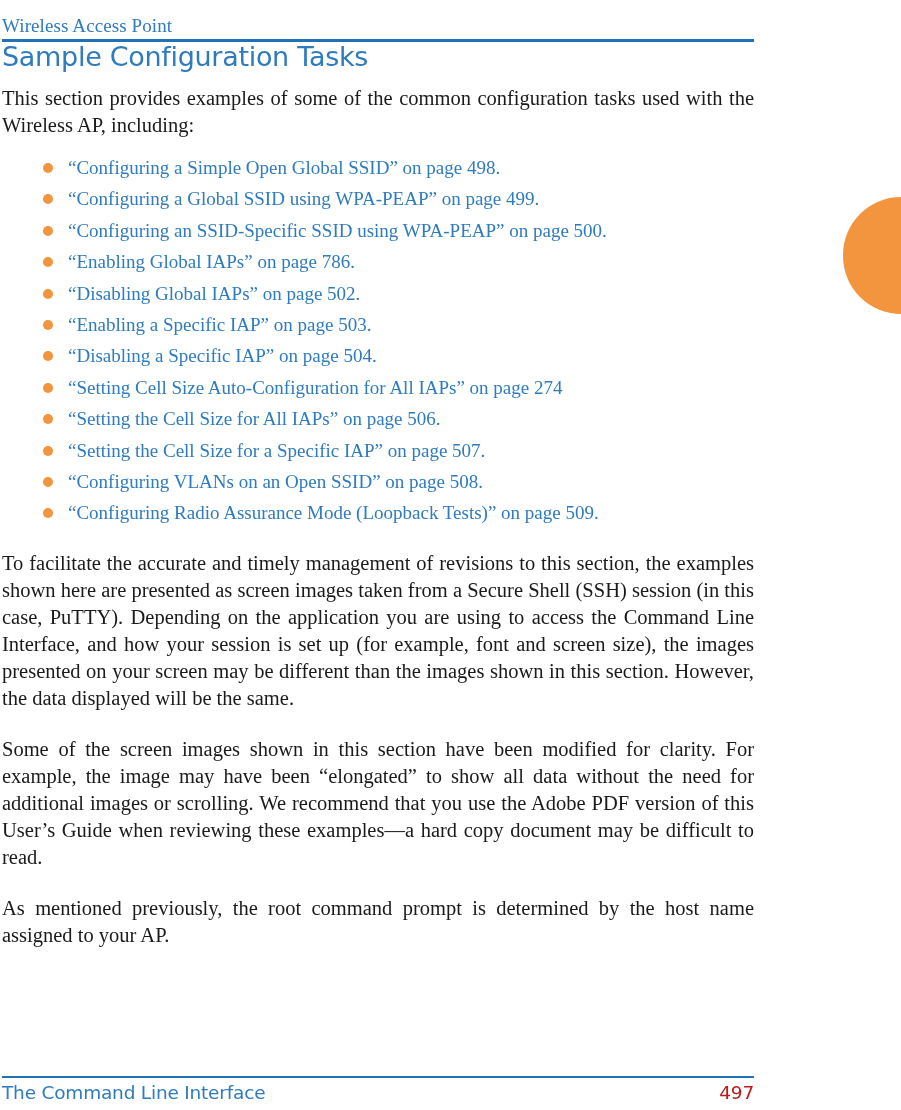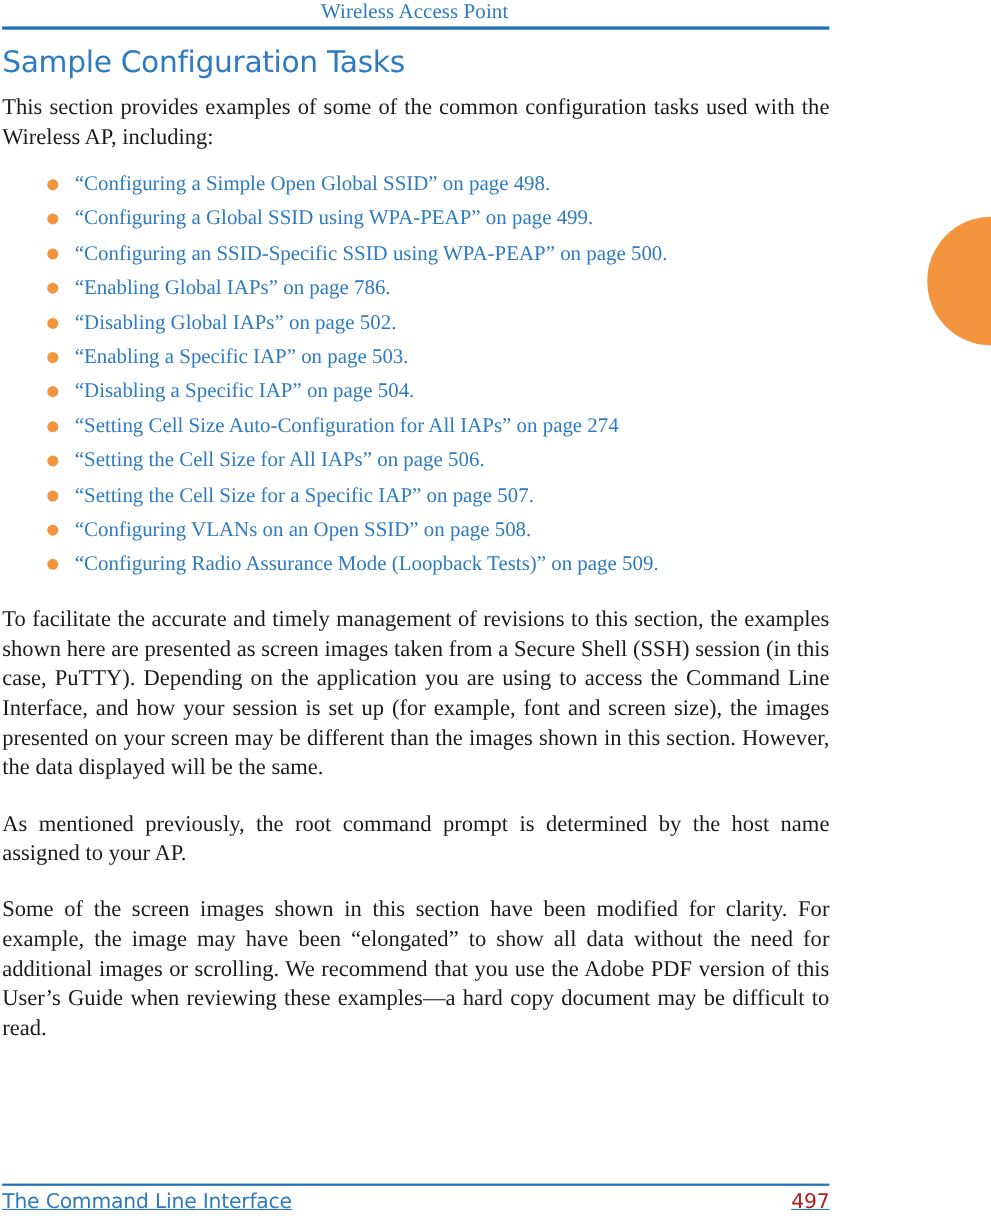--- a/index.html
+++ b/index.html
@@ -33,23 +33,22 @@
     height: 117px;
     background: #F3943F;
     border-top-left-radius: 58px 58px;
     border-bottom-left-radius: 58px 58px;
   }
 
   
   .header {
     position: absolute;
     left: 2px;
-    top: 0px;
+    top: 15px;
     width: 750px;
-    text-align: center;
   }
   .header-title {
     font-family: "Liberation Serif", serif;
     font-size: 19px;
     line-height: 22px;
     color: #2E7BBF;
     letter-spacing: 0.1px;
     white-space: nowrap;
   }
   .rule {
@@ -133,21 +132,20 @@
   }
   .footer-row {
     display: flex;
     align-items: center;
     justify-content: space-between;
     font-family: "DejaVu Sans", sans-serif;
     font-size: 18.5px;
     line-height: 22px;
     color: #2E7BBF;
     letter-spacing: -0.2px;
-    text-decoration: underline;
   }
   .footer-page {
     font-family: "DejaVu Sans", sans-serif;
     font-size: 18.5px;
     color: #b91c1c;
   }
 </style>
 </head>
 <body>
 
@@ -175,22 +173,22 @@
       <li><span class="dot"></span><span>“Enabling a Specific IAP” on page 503.</span></li>
       <li><span class="dot"></span><span>“Disabling a Specific IAP” on page 504.</span></li>
       <li><span class="dot"></span><span>“Setting Cell Size Auto-Configuration for All IAPs” on page 274</span></li>
       <li><span class="dot"></span><span>“Setting the Cell Size for All IAPs” on page 506.</span></li>
       <li><span class="dot"></span><span>“Setting the Cell Size for a Specific IAP” on page 507.</span></li>
       <li><span class="dot"></span><span>“Configuring VLANs on an Open SSID” on page 508.</span></li>
       <li><span class="dot"></span><span>“Configuring Radio Assurance Mode (Loopback Tests)” on page 509.</span></li>
     </ul>
 
     <p class="body gap-1">To facilitate the accurate and timely management of revisions to this section, the examples shown here are presented as screen images taken from a Secure Shell (SSH) session (in this case, PuTTY). Depending on the application you are using to access the Command Line Interface, and how your session is set up (for example, font and screen size), the images presented on your screen may be different than the images shown in this section. However, the data displayed will be the same.</p>
+    <p class="body gap-2">Some of the screen images shown in this section have been modified for clarity. For example, the image may have been “elongated” to show all data without the need for additional images or scrolling. We recommend that you use the Adobe PDF version of this User’s Guide when reviewing these examples—a hard copy document may be difficult to read.</p>
     <p class="body gap-3">As mentioned previously, the root command prompt is determined by the host name assigned to your AP.</p>
-    <p class="body gap-2">Some of the screen images shown in this section have been modified for clarity. For example, the image may have been “elongated” to show all data without the need for additional images or scrolling. We recommend that you use the Adobe PDF version of this User’s Guide when reviewing these examples—a hard copy document may be difficult to read.</p>
 
   </div>
 
   <div class="footer">
     <div class="rule"></div>
     <div class="footer-row">
       <span>The Command Line Interface</span>
       <span class="footer-page">497</span>
     </div>
   </div>

